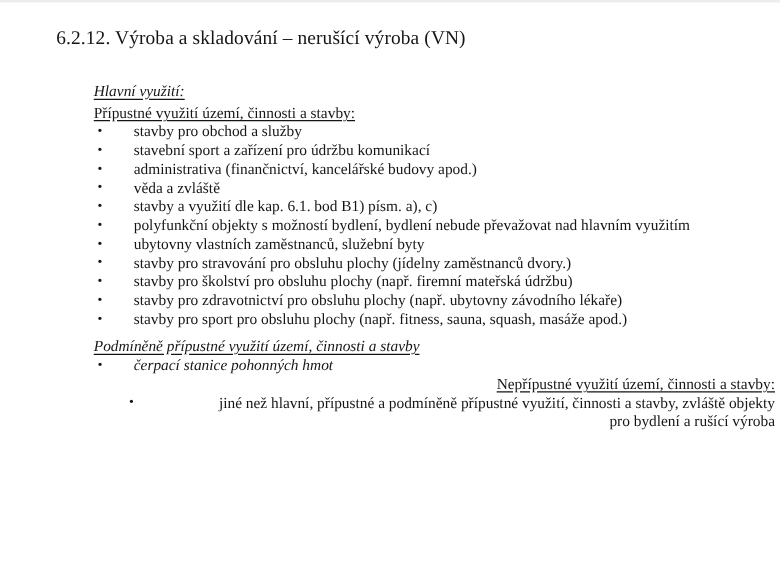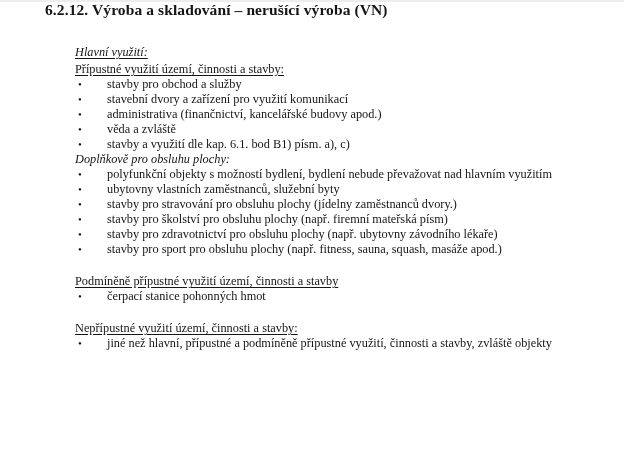--- a/index.html
+++ b/index.html
@@ -13,36 +13,37 @@
     font-family: "Liberation Serif", "DejaVu Serif", serif;
     overflow: hidden;
   }
   .scan-edge {
     position: absolute;
     top: 0; left: 0;
     width: 100%; height: 2px;
     background: #ededed;
   }
   .title {
+    padding-top: 21px;
     margin-left: 45px;
     font-size: 15.5px;
-    font-weight: 700;
+    font-weight: 400;
     letter-spacing: 0.1px;
     line-height: 19px;
   }
   .content {
     margin-left: 75px;
     width: 545px;
     font-size: 12.3px;
     line-height: 15px;
   }
   .sec-hlavni      { margin-top: 26px; font-style: italic; }
   .sec-pripustne   { margin-top: 2px; }
-  .sec-podminene   { margin-top: 17px; }
-  .sec-nepripustne { margin-top: 17px; }
+  .sec-podminene   { margin-top: 7px; font-style: italic; }
+  .sec-nepripustne { margin-top: 0; text-align: right; }
   .heading {
     text-decoration: underline;
     text-underline-offset: 2px;
   }
   .subheading {
     font-style: italic;
   }
   .brow {
     display: flex;
     align-items: flex-start;
@@ -72,52 +73,51 @@
 
     <div class="sec-pripustne">
       <div class="heading">Přípustné využití území, činnosti a stavby:</div>
 
       <div class="brow">
         <span class="b">•</span>
         <span class="bt">stavby pro obchod a služby</span>
       </div>
       <div class="brow">
         <span class="b">•</span>
-        <span class="bt">stavební dvory a zařízení pro využití komunikací</span>
+        <span class="bt">stavební sport a zařízení pro údržbu komunikací</span>
       </div>
       <div class="brow">
         <span class="b">•</span>
         <span class="bt">administrativa (finančnictví, kancelářské budovy apod.)</span>
       </div>
       <div class="brow">
         <span class="b">•</span>
         <span class="bt">věda a zvláště</span>
       </div>
       <div class="brow">
         <span class="b">•</span>
         <span class="bt">stavby a využití dle kap. 6.1. bod B1) písm. a), c)</span>
       </div>
 
-      <div class="subheading">Doplňkově pro obsluhu plochy:</div>
 
       <div class="brow">
         <span class="b">•</span>
         <span class="bt">polyfunkční objekty s možností bydlení, bydlení nebude převažovat nad hlavním využitím</span>
       </div>
       <div class="brow">
         <span class="b">•</span>
         <span class="bt">ubytovny vlastních zaměstnanců, služební byty</span>
       </div>
       <div class="brow">
         <span class="b">•</span>
         <span class="bt">stavby pro stravování pro obsluhu plochy (jídelny zaměstnanců dvory.)</span>
       </div>
       <div class="brow">
         <span class="b">•</span>
-        <span class="bt">stavby pro školství pro obsluhu plochy (např. firemní mateřská písm)</span>
+        <span class="bt">stavby pro školství pro obsluhu plochy (např. firemní mateřská údržbu)</span>
       </div>
       <div class="brow">
         <span class="b">•</span>
         <span class="bt">stavby pro zdravotnictví pro obsluhu plochy (např. ubytovny závodního lékaře)</span>
       </div>
       <div class="brow">
         <span class="b">•</span>
         <span class="bt">stavby pro sport pro obsluhu plochy (např. fitness, sauna, squash, masáže apod.)</span>
       </div>
     </div>
@@ -129,18 +129,19 @@
         <span class="bt">čerpací stanice pohonných hmot</span>
       </div>
     </div>
 
     <div class="sec-nepripustne">
       <div class="heading">Nepřípustné využití území, činnosti a stavby:</div>
       <div class="brow">
         <span class="b">•</span>
         <span class="bt">
           <div>jiné než hlavní, přípustné a podmíněně přípustné využití, činnosti a stavby, zvláště objekty</div>
+          <div>pro bydlení a rušící výroba</div>
         </span>
       </div>
     </div>
 
   </div>
 </div>
 
 </body></html>

